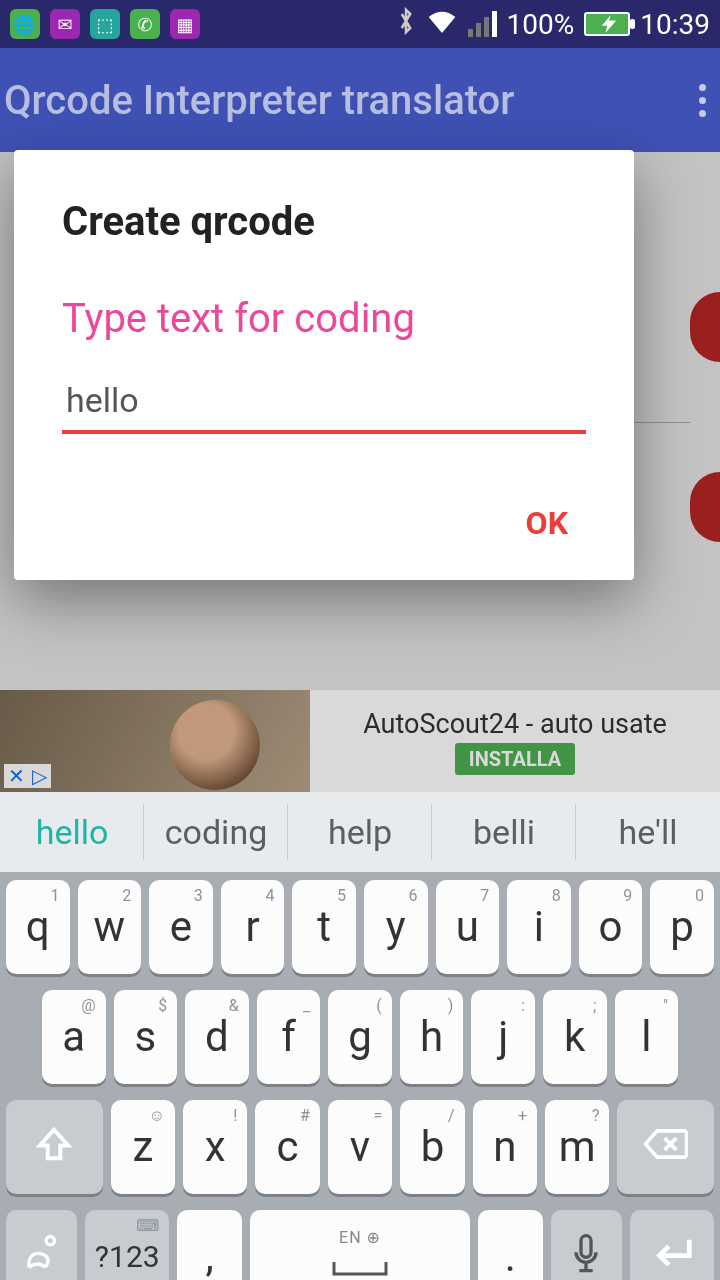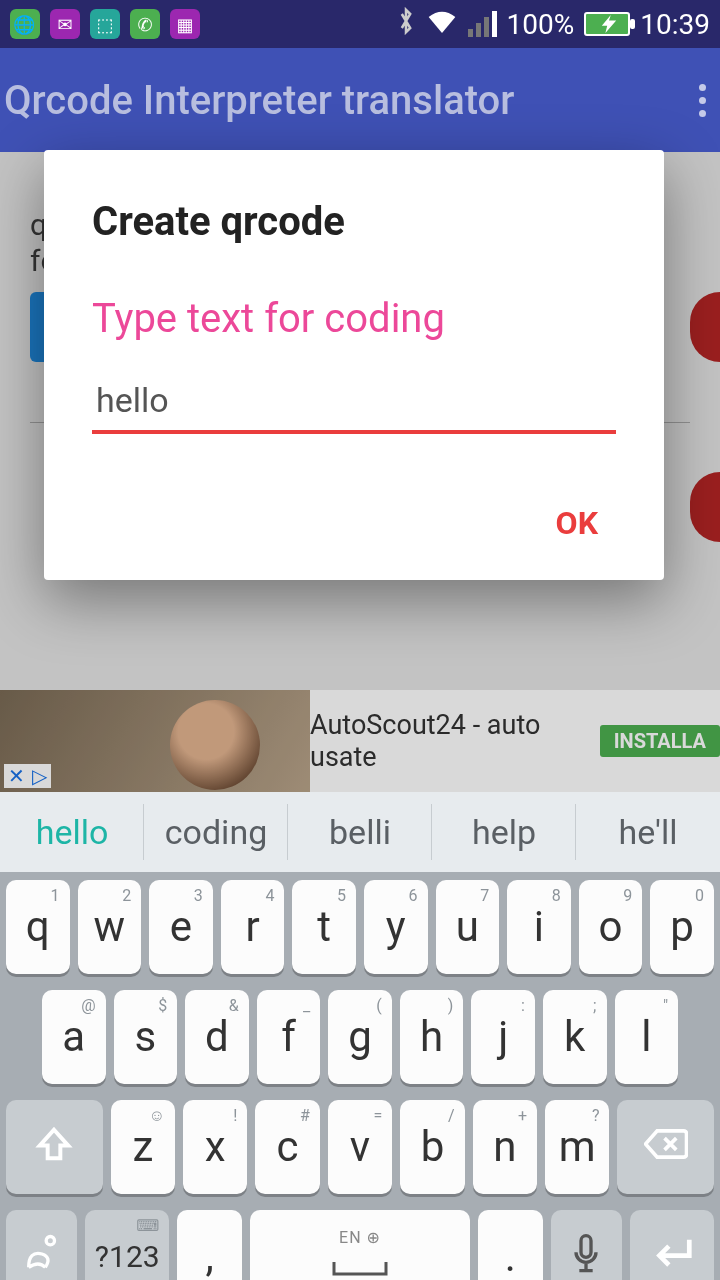--- a/index.html
+++ b/index.html
@@ -58,26 +58,26 @@
   .ad-photo{ width:310px; height:100%; background:linear-gradient(120deg,#7a6a55,#b9a48a); position:relative;}
   .ad-face{position:absolute;left:170px;top:10px;width:90px;height:90px;border-radius:50%;background:radial-gradient(circle at 40% 35%,#e3b490 35%,#6b4a33 80%);}
   .ad-close{position:absolute;left:4px;bottom:4px;font-size:20px;color:#1a73e8;background:#fff;padding:0 4px;}
   .ad-play{position:absolute;left:28px;bottom:4px;font-size:20px;color:#1a73e8;background:#fff;padding:0 4px;}
   .ad-logo{
     width:90px;height:90px;border-radius:14px;margin-left:-45px;z-index:2;
     background:linear-gradient(#2b6daa 0 50%,#f28a1b 50% 100%);
     display:flex;flex-direction:column;align-items:center;justify-content:center;
     color:#fff;font-weight:700;font-size:20px;line-height:1;
   }
-  .ad-right{flex:1;display:flex;flex-direction:row;align-items:center;gap:3px;justify-content:flex-end;}
+  .ad-right{flex:1;display:flex;flex-direction:column;align-items:center;gap:3px;justify-content:flex-end;}
   .ad-title{font-size:27px;color:#333;}
   .ad-btn{background:#4caf50;color:#fff;font-size:20px;font-weight:700;padding:4px 14px;border-radius:3px;}
 
   
-  .scrim{position:absolute;left:16px;top:48px;width:648px;height:642px;display:flex;align-items:flex-start;justify-content:flex-end;pointer-events:none;}
+  .scrim{position:absolute;left:0;top:48px;width:648px;height:642px;display:flex;align-items:flex-start;justify-content:center;pointer-events:none;}
   .dialog{
     pointer-events:auto;
     margin-top:102px;width:620px;background:#fff;border-radius:4px;
     box-shadow:0 20px 60px rgba(0,0,0,.4);
     padding:48px 48px 28px;
   }
   .dlg-title{font-size:40px;font-weight:700;color:#222;margin-bottom:50px;}
   .dlg-label{font-size:40px;color:#ec4899;margin-bottom:32px;}
   .dlg-input{
     width:100%;border:none;border-bottom:4px solid #ea3d3d;
@@ -186,22 +186,22 @@
     <div class="dlg-actions">
       <button class="dlg-ok">OK</button>
     </div>
   </div>
 </div>
 
 <div class="kbd">
   <div class="sugg">
     <div>hello</div>
     <div>coding</div>
+    <div>help</div>
     <div>belli</div>
-    <div>help</div>
     <div>he'll</div>
   </div>
 
   <div class="krow" id="krow1">
       <div class="key">
         <span class="hint">1</span>
         <span class="main">q</span>
       </div>
       <div class="key">
         <span class="hint">2</span>

